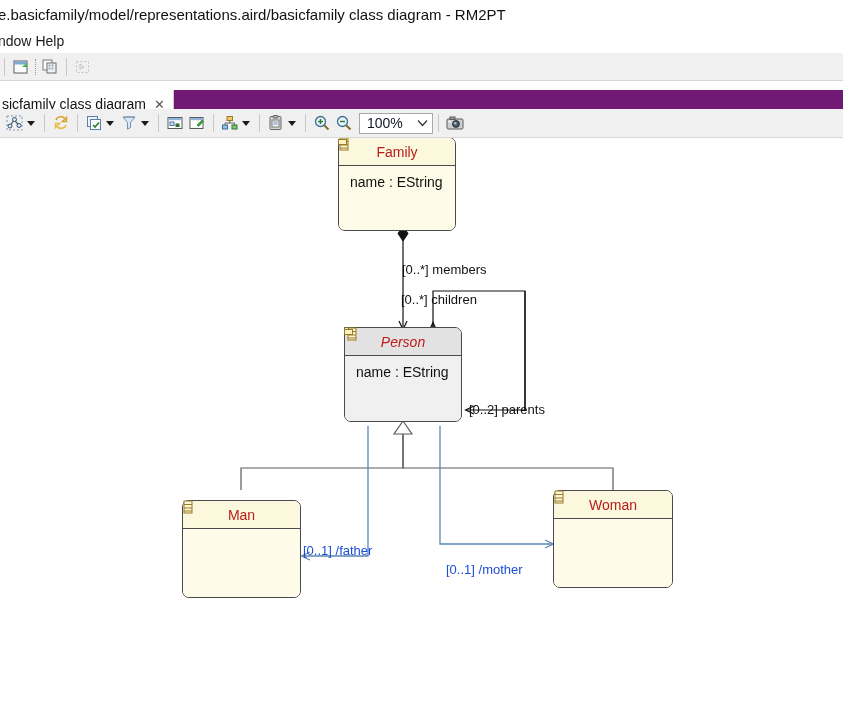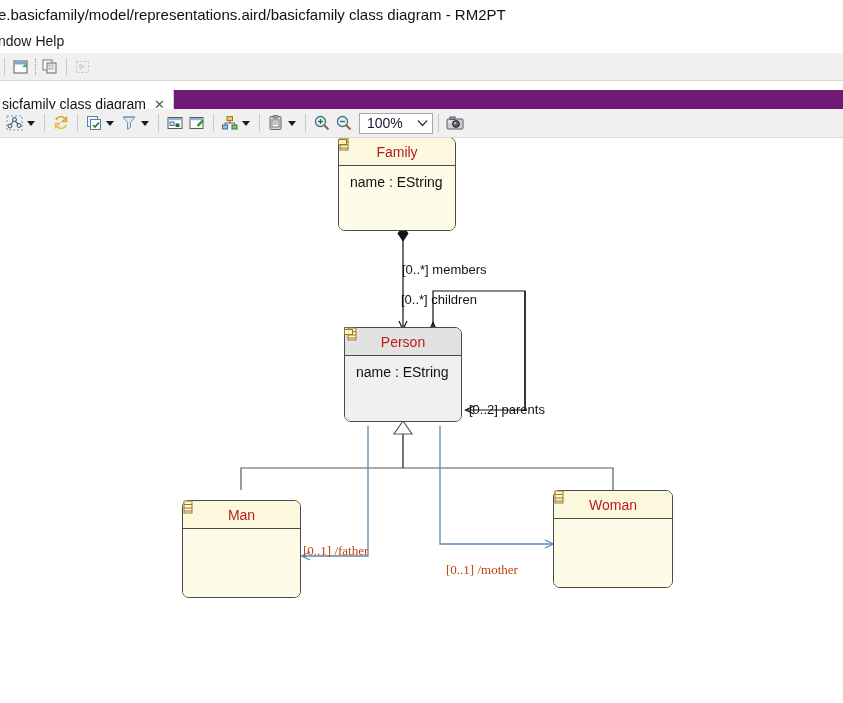--- a/index.html
+++ b/index.html
@@ -104,25 +104,25 @@
   }
   .node .nname { font-size:14px; color:#b91c1c; white-space:nowrap; }
   .node .nattrs { flex:1 1 auto; padding-top:5px; }
   .node .attr { display:flex; align-items:center; gap:7px; padding-left:11px; height:22px; }
   .node .attr .alabel { font-size:14px; color:#111; white-space:nowrap; }
 
   .fill-cream .nhead { background:#fbf8dd; }
   .fill-cream .nattrs { background:#fefce8; }
   .fill-gray  .nhead { background:#e2e2e2; }
   .fill-gray  .nattrs { background:#f0f0f0; }
-  .abstract .nname { }
+  .abstract .nname { font-style: italic; }
 
   
   .elabel { position:absolute; font-size:13px; color:#111; white-space:nowrap; }
-  .elabel.blue { color:#c2410c;font-family:Liberation Serif, serif; }
+  .elabel.blue { color:#1d4ed8; }
 </style>
 </head>
 <body>
 
 <div id="app">
 
   <div class="titlebar">
     <div class="title">e.basicfamily/model/representations.aird/basicfamily class diagram - RM2PT</div>
   </div>
 

